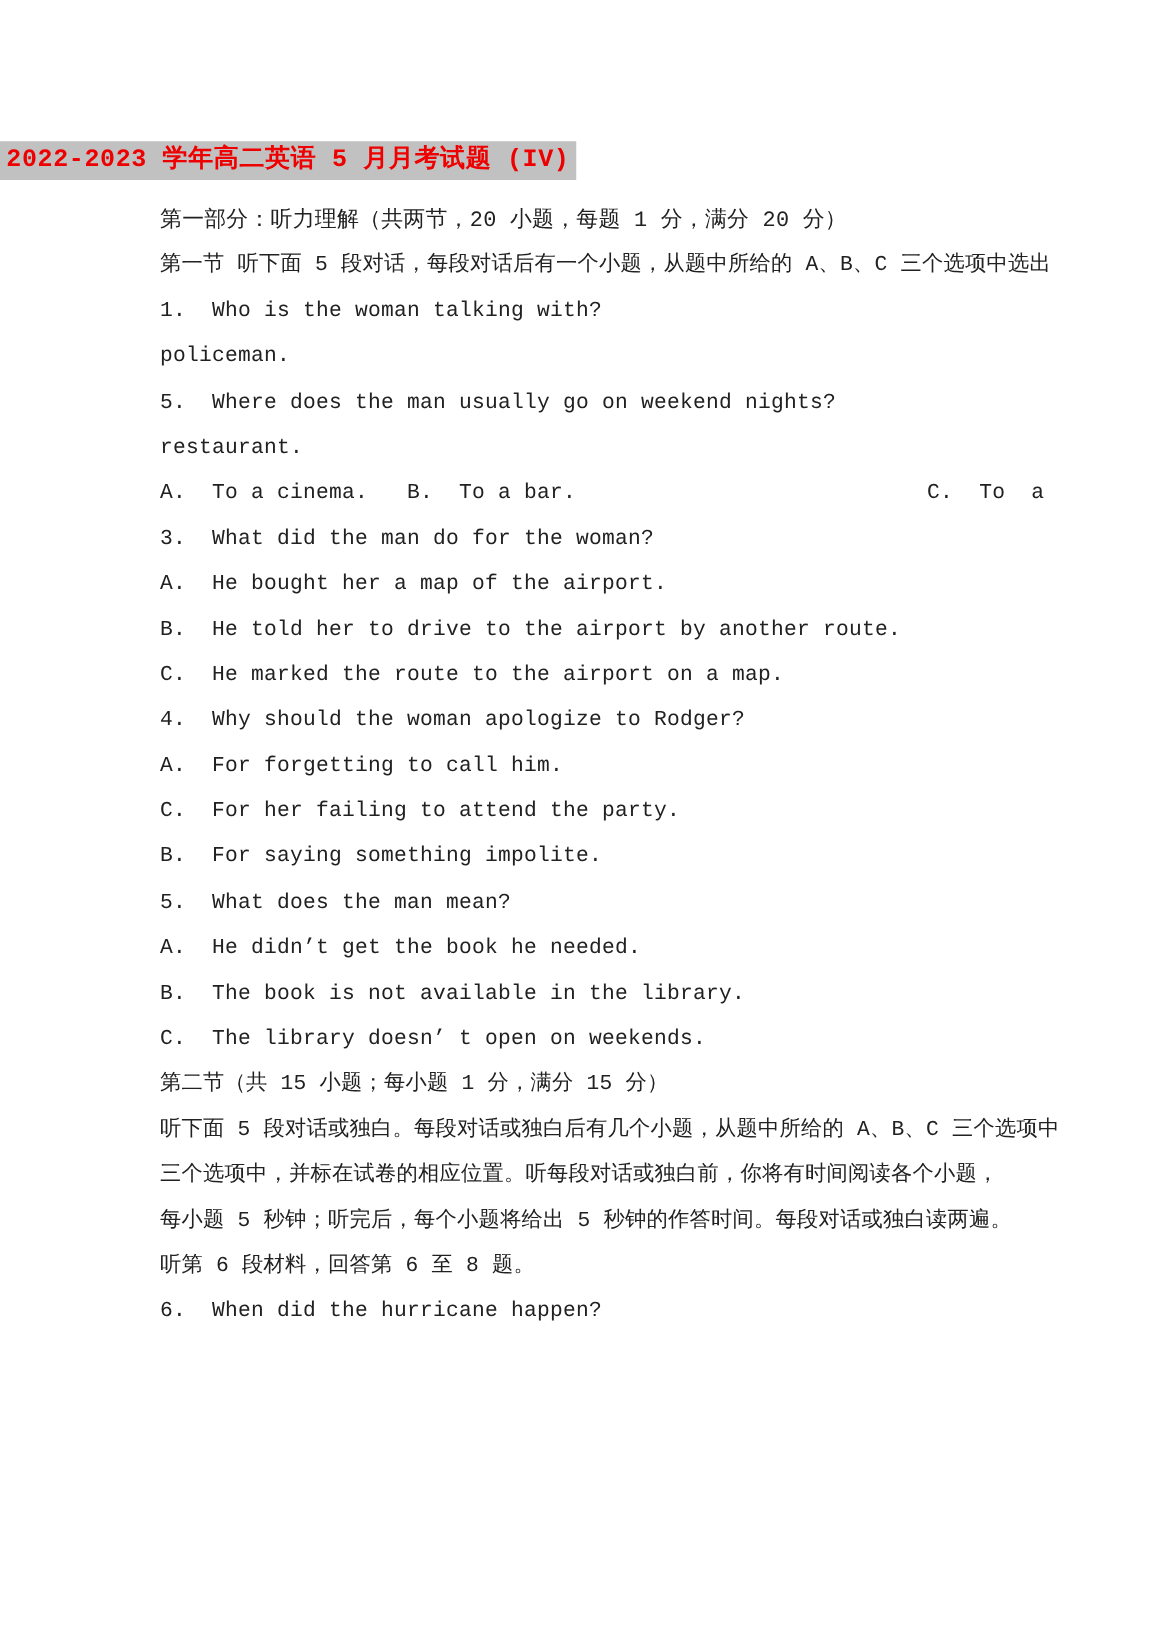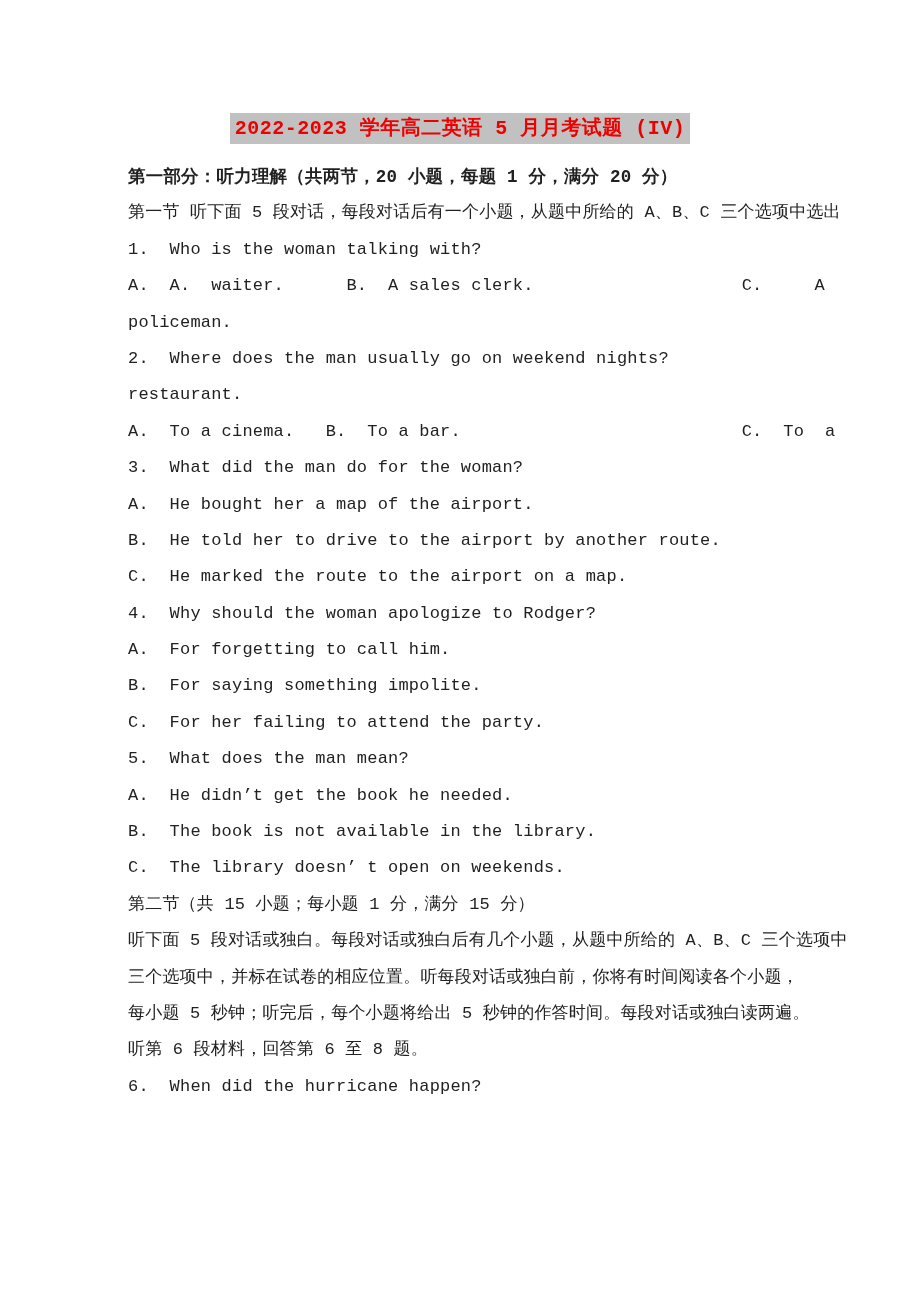--- a/index.html
+++ b/index.html
@@ -3,67 +3,66 @@
 <meta charset="utf-8">
 <style>
   html,body{margin:0;padding:0}
   body{
     width:920px;height:1302px;overflow:hidden;
     background:#ffffff;
     font-family:"Liberation Mono","DejaVu Sans Mono",monospace;
     color:#212121;
   }
   .paper{position:relative;width:920px;height:1302px;background:#ffffff}
-  .title-row{position:absolute;top:113px;left:0;width:920px;text-align:center}
+  .title-row{position:absolute;top:113px;left:0;width:920px;text-align:left}
   .doc-title{
     display:inline-block;
     background:#c1c1c1;
     color:#ee0000;
     font-weight:700;
     font-size:20px;
     line-height:31px;
     padding:0 5px;
     letter-spacing:.5px;
   }
   .content{position:absolute;left:128px;top:159px;width:716px}
   .line{
     white-space:pre;
     font-size:17px;
     line-height:36.4px;
     height:36.4px;
     letter-spacing:.2px;
   }
-  .line.bold{font-weight:700;font-size:17.5px}
+  .line.bold{font-weight:400;font-size:17.5px}
 </style>
 </head>
 <body>
 
 <div class="paper">
 
   <div class="title-row">
     <span class="doc-title">2022-2023 学年高二英语 5 月月考试题 (IV)</span>
   </div>
 
   <div class="content">
     <div class="line bold">第一部分：听力理解（共两节，20 小题，每题 1 分，满分 20 分）</div>
     <div class="line">第一节 听下面 5 段对话，每段对话后有一个小题，从题中所给的 A、B、C 三个选项中选出</div>
     <div class="line">1.  Who is the woman talking with?</div>
-    <div class="line">A.  A.  waiter.      B.  A sales clerk.                    C.     A</div>
     <div class="line">policeman.</div>
-    <div class="line">2.  Where does the man usually go on weekend nights?</div>
+    <div class="line">5.  Where does the man usually go on weekend nights?</div>
     <div class="line">restaurant.</div>
     <div class="line">A.  To a cinema.   B.  To a bar.                           C.  To  a</div>
     <div class="line">3.  What did the man do for the woman?</div>
     <div class="line">A.  He bought her a map of the airport.</div>
     <div class="line">B.  He told her to drive to the airport by another route.</div>
     <div class="line">C.  He marked the route to the airport on a map.</div>
     <div class="line">4.  Why should the woman apologize to Rodger?</div>
     <div class="line">A.  For forgetting to call him.</div>
+    <div class="line">C.  For her failing to attend the party.</div>
     <div class="line">B.  For saying something impolite.</div>
-    <div class="line">C.  For her failing to attend the party.</div>
     <div class="line">5.  What does the man mean?</div>
     <div class="line">A.  He didn’t get the book he needed.</div>
     <div class="line">B.  The book is not available in the library.</div>
     <div class="line">C.  The library doesn’ t open on weekends.</div>
     <div class="line">第二节（共 15 小题；每小题 1 分，满分 15 分）</div>
     <div class="line">听下面 5 段对话或独白。每段对话或独白后有几个小题，从题中所给的 A、B、C 三个选项中</div>
     <div class="line">三个选项中，并标在试卷的相应位置。听每段对话或独白前，你将有时间阅读各个小题，</div>
     <div class="line">每小题 5 秒钟；听完后，每个小题将给出 5 秒钟的作答时间。每段对话或独白读两遍。</div>
     <div class="line">听第 6 段材料，回答第 6 至 8 题。</div>
     <div class="line">6.  When did the hurricane happen?</div>

